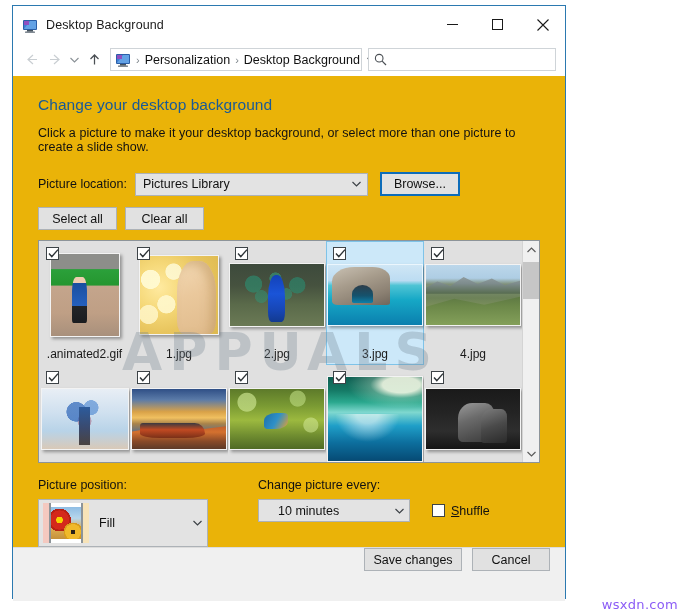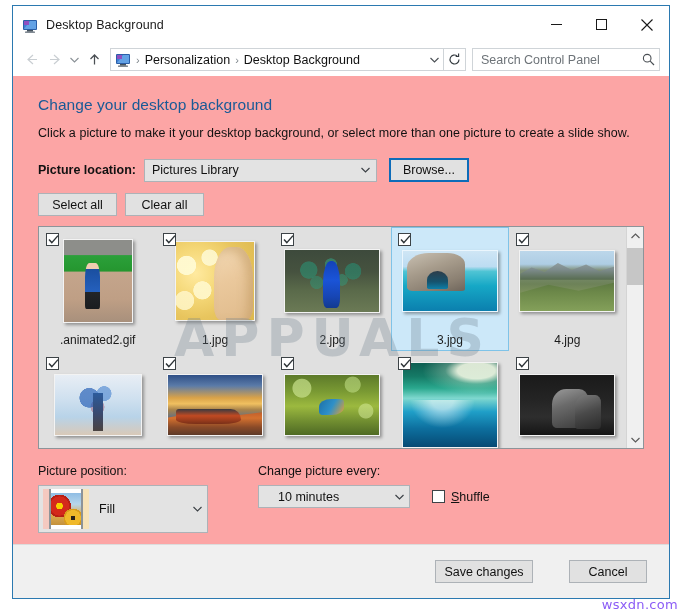--- a/index.html
+++ b/index.html
@@ -14,23 +14,23 @@
     overflow: hidden;
     font-family: "Liberation Sans", sans-serif;
     -webkit-font-smoothing: antialiased;
   }
 
   
   #window {
     position: absolute;
     left: 12px;
     top: 5px;
-    width: 658px;
+    width: 554px;
     height: 594px;
-    background: #fca5a5;
+    background: #eab308;
     border: 1px solid #2b79b0;
     box-sizing: border-box;
     display: flex;
     flex-direction: column;
   }
 
   
   #titlebar {
     height: 37px;
     min-height: 37px;
@@ -203,21 +203,20 @@
   
   #location-row {
     display: flex;
     align-items: center;
     margin-top: 18px;
   }
   #location-label {
     font-size: 12.5px;
     color: #111111;
     margin-right: 8px;
-    font-weight: bold;
   }
   #location-combo {
     width: 233px;
     height: 23px;
     border: 1px solid #adb2b7;
     background: #e3e3e3;
     display: flex;
     align-items: center;
     box-sizing: border-box;
   }
@@ -611,25 +610,23 @@
   .accel { text-decoration: underline; }
   #battery-row { margin-top: 16px; }
 
   
   #footer {
     height: 54px;
     min-height: 54px;
     background: #f0f0f0;
     border-top: 1px solid #dcdcdc;
     display: flex;
-    align-items: center;
     justify-content: flex-end;
-    padding-right: 22px;
-    box-sizing: border-box;
-    gap: 26px;
+    padding-right: 15px;
+    box-sizing: border-box;
   }
   #save-btn { width: 98px; }
   #cancel-btn { width: 78px; margin-left: 10px; }
 
   
   #wsxdn {
     position: absolute;
     right: 4px;
     bottom: 1px;
     font-size: 13px;
@@ -722,21 +719,20 @@
       <span id="crumb-divider"></span>
       <span id="refresh-btn">
         <svg width="13" height="13" viewBox="0 0 13 13">
           <path d="M11 6.5 A4.5 4.5 0 1 1 9.2 2.9" stroke="currentColor" stroke-width="1.15" fill="none"></path>
           <path d="M10.6 0.6 L10.6 3.5 L7.7 3.5" stroke="currentColor" stroke-width="1.15" fill="none"></path>
         </svg>
       </span>
     </div>
 
     <div id="search-box">
-      <span id="search-placeholder">Search Control Panel</span>
       <span id="search-icon">
         <svg width="13" height="13" viewBox="0 0 13 13">
           <circle cx="5.2" cy="5.2" r="3.8" stroke="currentColor" stroke-width="1.1" fill="none"></circle>
           <path d="M8.2 8.2 L12 12" stroke="currentColor" stroke-width="1.2" fill="none"></path>
         </svg>
       </span>
     </div>
   </div>
 
   <div id="content">

